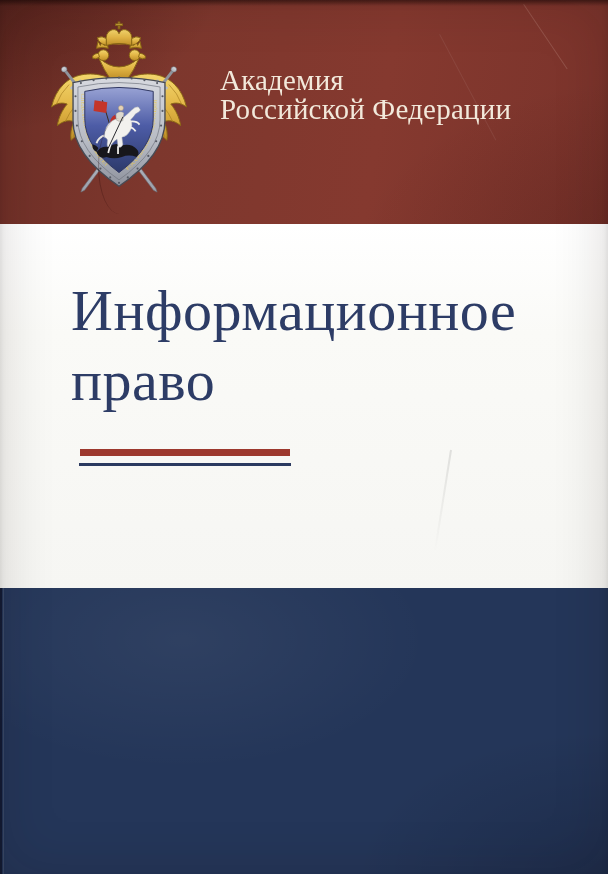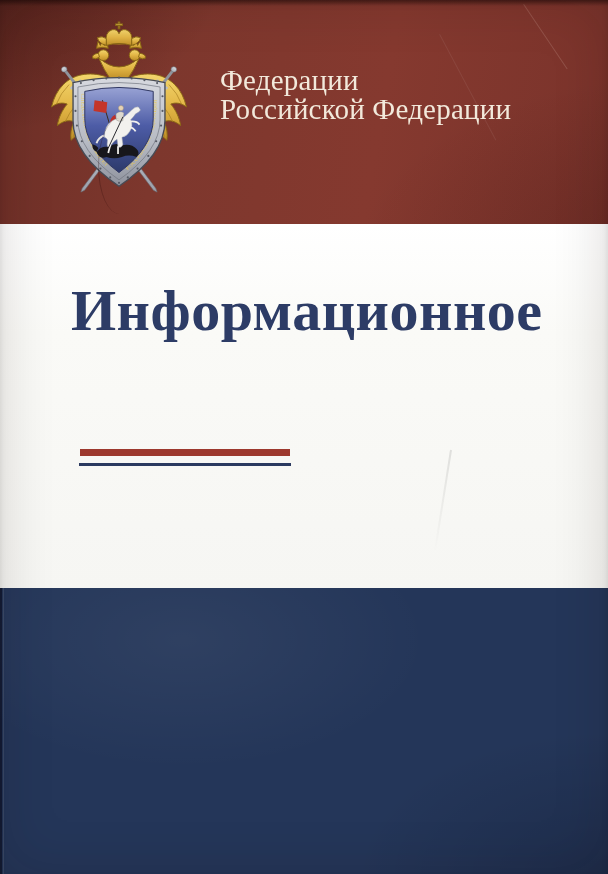--- a/index.html
+++ b/index.html
@@ -24,21 +24,21 @@
     position:absolute;left:220px;top:66px;
     font-size:29px;line-height:29px;letter-spacing:.2px;
     color:var(--header-text,#f2e9db);
   }
   
   .band-mid{
     position:absolute;left:0;top:224px;width:608px;height:364px;
     background:linear-gradient(180deg,#ffffff 0%, var(--paper,#fafaf7) 30%, #f6f6f3 100%);
   }
   .title{
-    position:absolute;left:71px;top:276px;margin:0;font-weight:bold;
+    position:absolute;left:71px;top:276px;margin:0;font-weight:normal;
     font-size:58px;line-height:70px;letter-spacing:.5px;
     color:var(--title-text,#2d3c66);
   }
   .rule-red{
     position:absolute;left:80px;top:449px;width:210px;height:7px;
     background:var(--rule-red,#9d392e);
   }
   .rule-blue{
     position:absolute;left:79px;top:463px;width:212px;height:3px;
     background:var(--rule-blue,#2b3a60);
@@ -192,34 +192,35 @@
         <line x1="66" y1="128" x2="64" y2="136" stroke="#f2f1ee" stroke-width="1.8"></line>
         <line x1="74" y1="129" x2="74" y2="137" stroke="#f2f1ee" stroke-width="1.8"></line>
         <path d="M60,118 Q54,120 52,126" stroke="#e8e6e2" stroke-width="2" fill="none"></path>
         <path d="M72,96 Q76,92 80,95 L79,103 Q75,105 72,102 Z" fill="#ddd8ce" stroke="#8a8a8a" stroke-width=".4"></path>
         <circle cx="77" cy="90" r="2.6" fill="#e6d3b5" stroke="#a08a6a" stroke-width=".4"></circle>
         <line x1="79" y1="99" x2="64" y2="131" stroke="#26262b" stroke-width="1"></line>
       </g>
     </svg>
 
     <div class="academy">
-      <div>Федерации</div>
+      <div>Академия</div>
       <div>Российской Федерации</div>
     </div>
 
     <div class="mark crease-red-1"></div>
     <div class="mark crease-red-2"></div>
     <div class="mark crease-red-3"></div>
   </div>
 
   <div class="band-mid">
     <div class="mark crease-white"></div>
   </div>
   <h1 class="title">
     <div>Информационное</div>
+    <div>право</div>
   </h1>
   <div class="rule-red"></div>
   <div class="rule-blue"></div>
 
   <div class="band-bottom">
     
     
     
     
     

